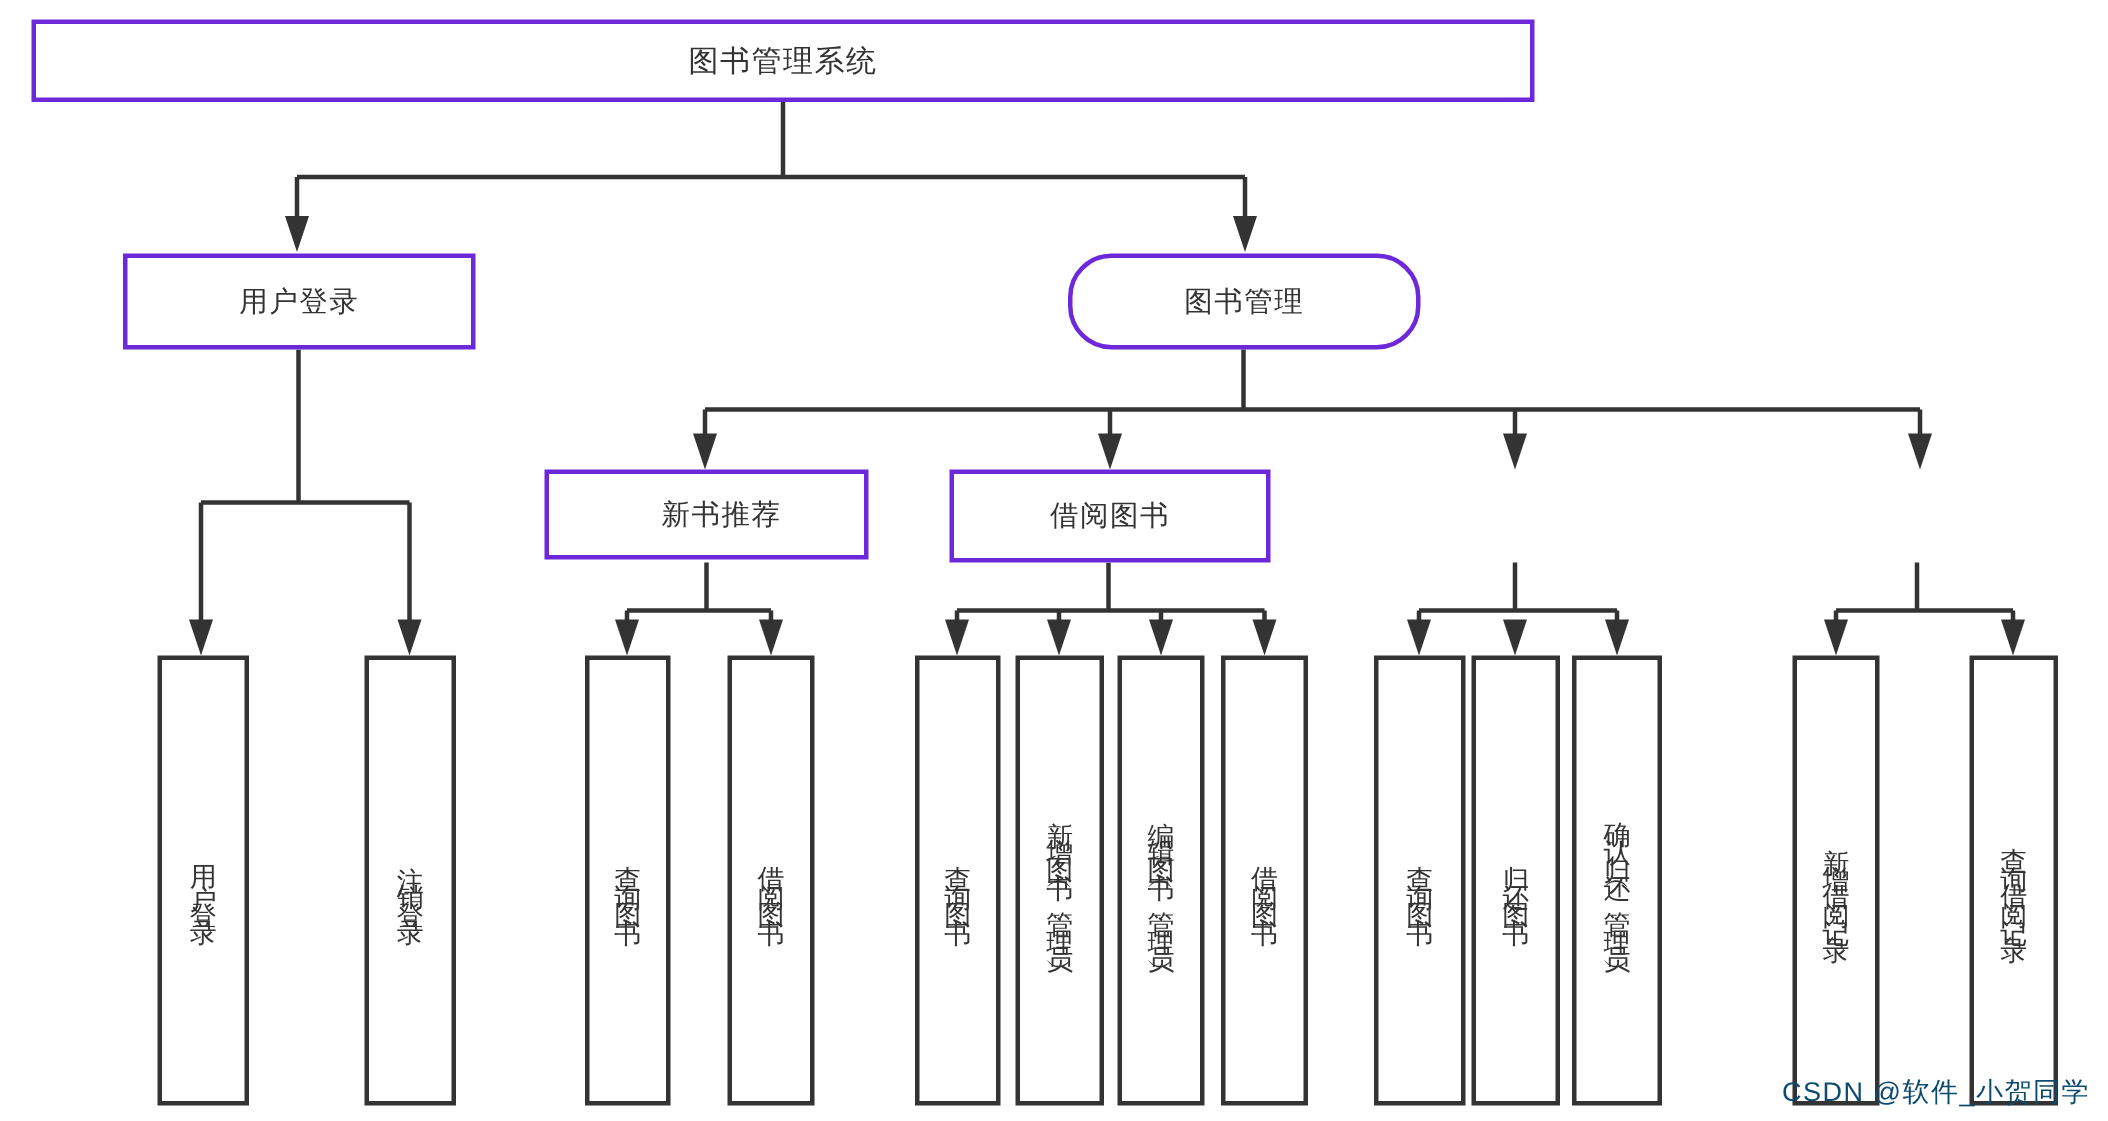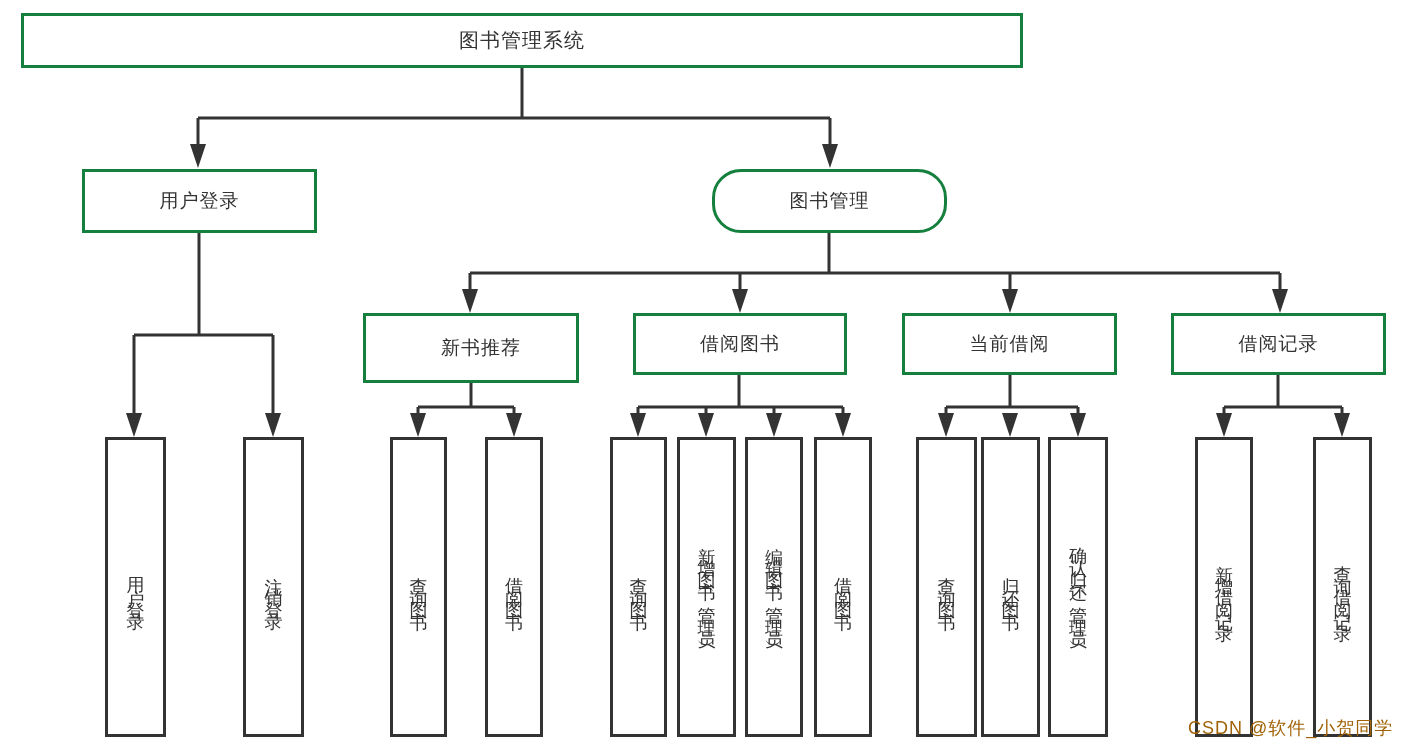--- a/index.html
+++ b/index.html
@@ -12,21 +12,21 @@
     overflow: hidden;
   }
   svg.connectors {
     position: absolute;
     left: 0; top: 0;
     width: 1405px; height: 747px;
   }
   .node {
     position: absolute;
     box-sizing: border-box;
-    border: 3px solid #15803d;
+    border: 3px solid #6d28d9;
     background: #ffffff;
     display: flex;
     align-items: center;
     justify-content: center;
     color: #333333;
     font-size: 19px;
     letter-spacing: 1px;
   }
   .node.root { font-size: 20px; }
   .vnode {
@@ -47,21 +47,21 @@
     letter-spacing: 12px;
     color: #333333;
     line-height: 1;
     white-space: nowrap;
   }
   .watermark {
     position: absolute;
     left: 1188px;
     top: 716px;
     font-size: 18px;
-    color: #a16207;
+    color: #0c4a6e;
     white-space: nowrap;
     letter-spacing: 1px;
   }
 </style>
 </head>
 <body>
 
 <div class="canvas">
 
   <svg class="connectors" viewBox="0 0 1405 747" xmlns="http://www.w3.org/2000/svg">
@@ -157,32 +157,26 @@
     <span>图书管理系统</span>
   </div>
 
   <div class="node" style="left:82px; top:169px; width:235px; height:64px;">
     <span>用户登录</span>
   </div>
   <div class="node" style="left:712px; top:169px; width:235px; height:64px;border-radius:29px;">
     <span>图书管理</span>
   </div>
 
-  <div class="node" style="left:363px; top:313px; width:216px; height:70px;padding-left:20px;">
+  <div class="node" style="left:363px; top:313px; width:216px; height:60px;padding-left:20px;">
     <span>新书推荐</span>
   </div>
   <div class="node" style="left:633px; top:313px; width:214px; height:62px;">
     <span>借阅图书</span>
   </div>
-  <div class="node" style="left:902px; top:313px; width:215px; height:62px;">
-    <span>当前借阅</span>
-  </div>
-  <div class="node" style="left:1171px; top:313px; width:215px; height:62px;">
-    <span>借阅记录</span>
-  </div>
 
   <div class="vnode" style="left:105px; width:61px;">
     <span>用户登录</span>
   </div>
   <div class="vnode" style="left:243px; width:61px;">
     <span>注销登录</span>
   </div>
 
   <div class="vnode" style="left:390px; width:57px;">
     <span>查询图书</span>

